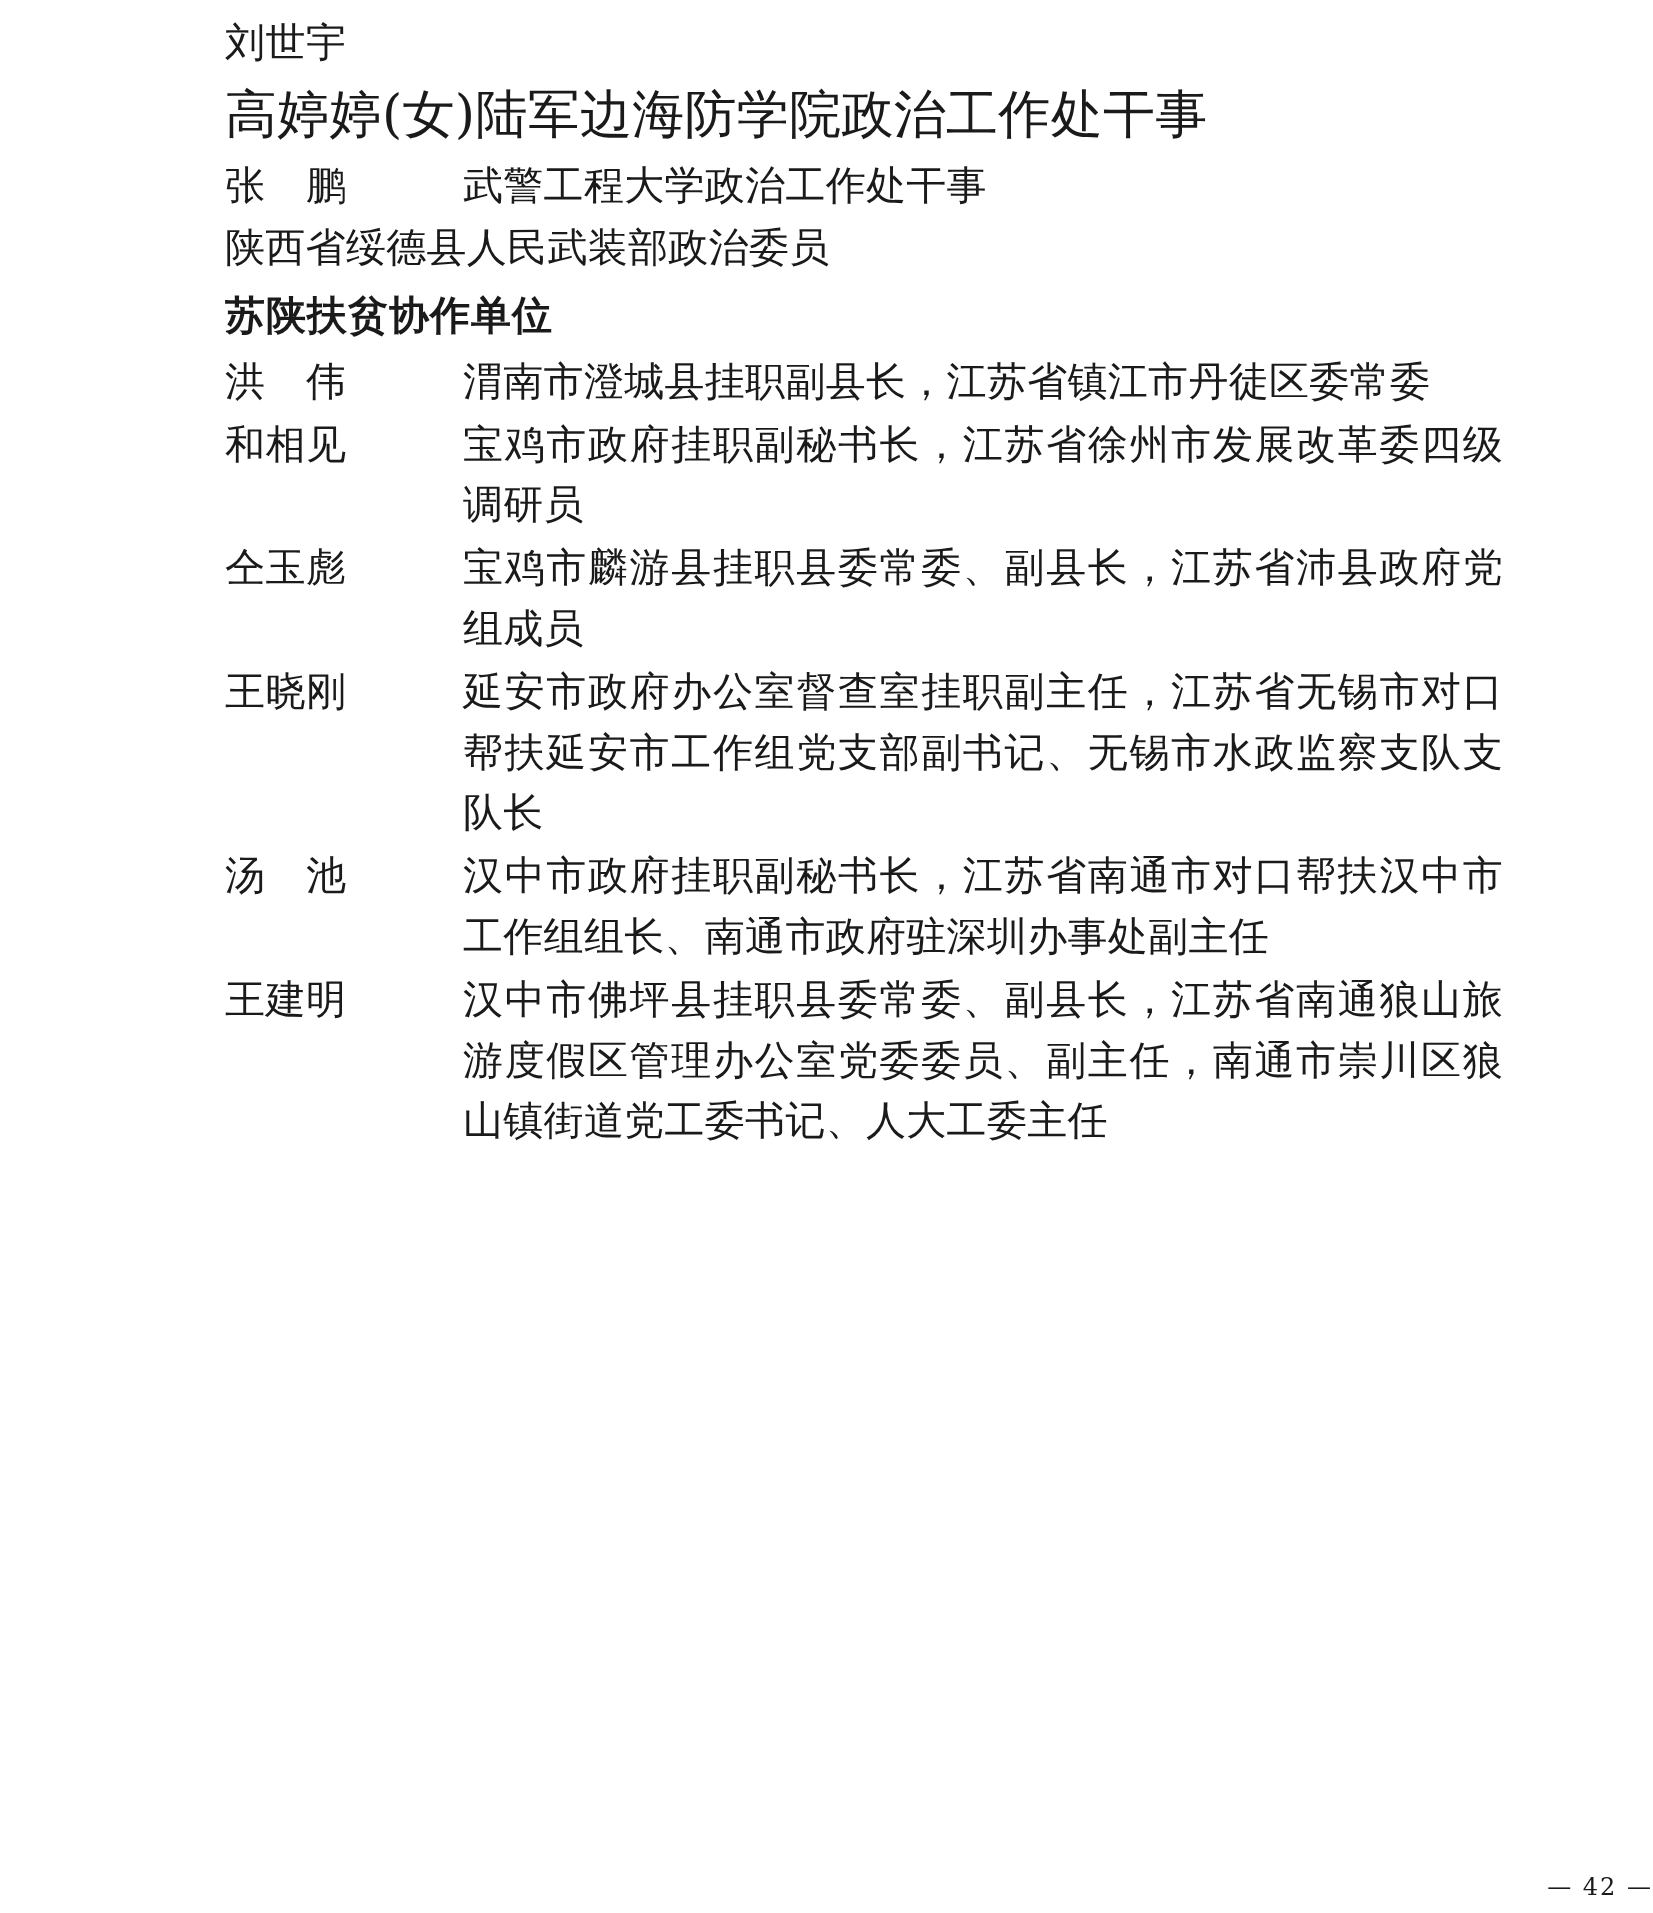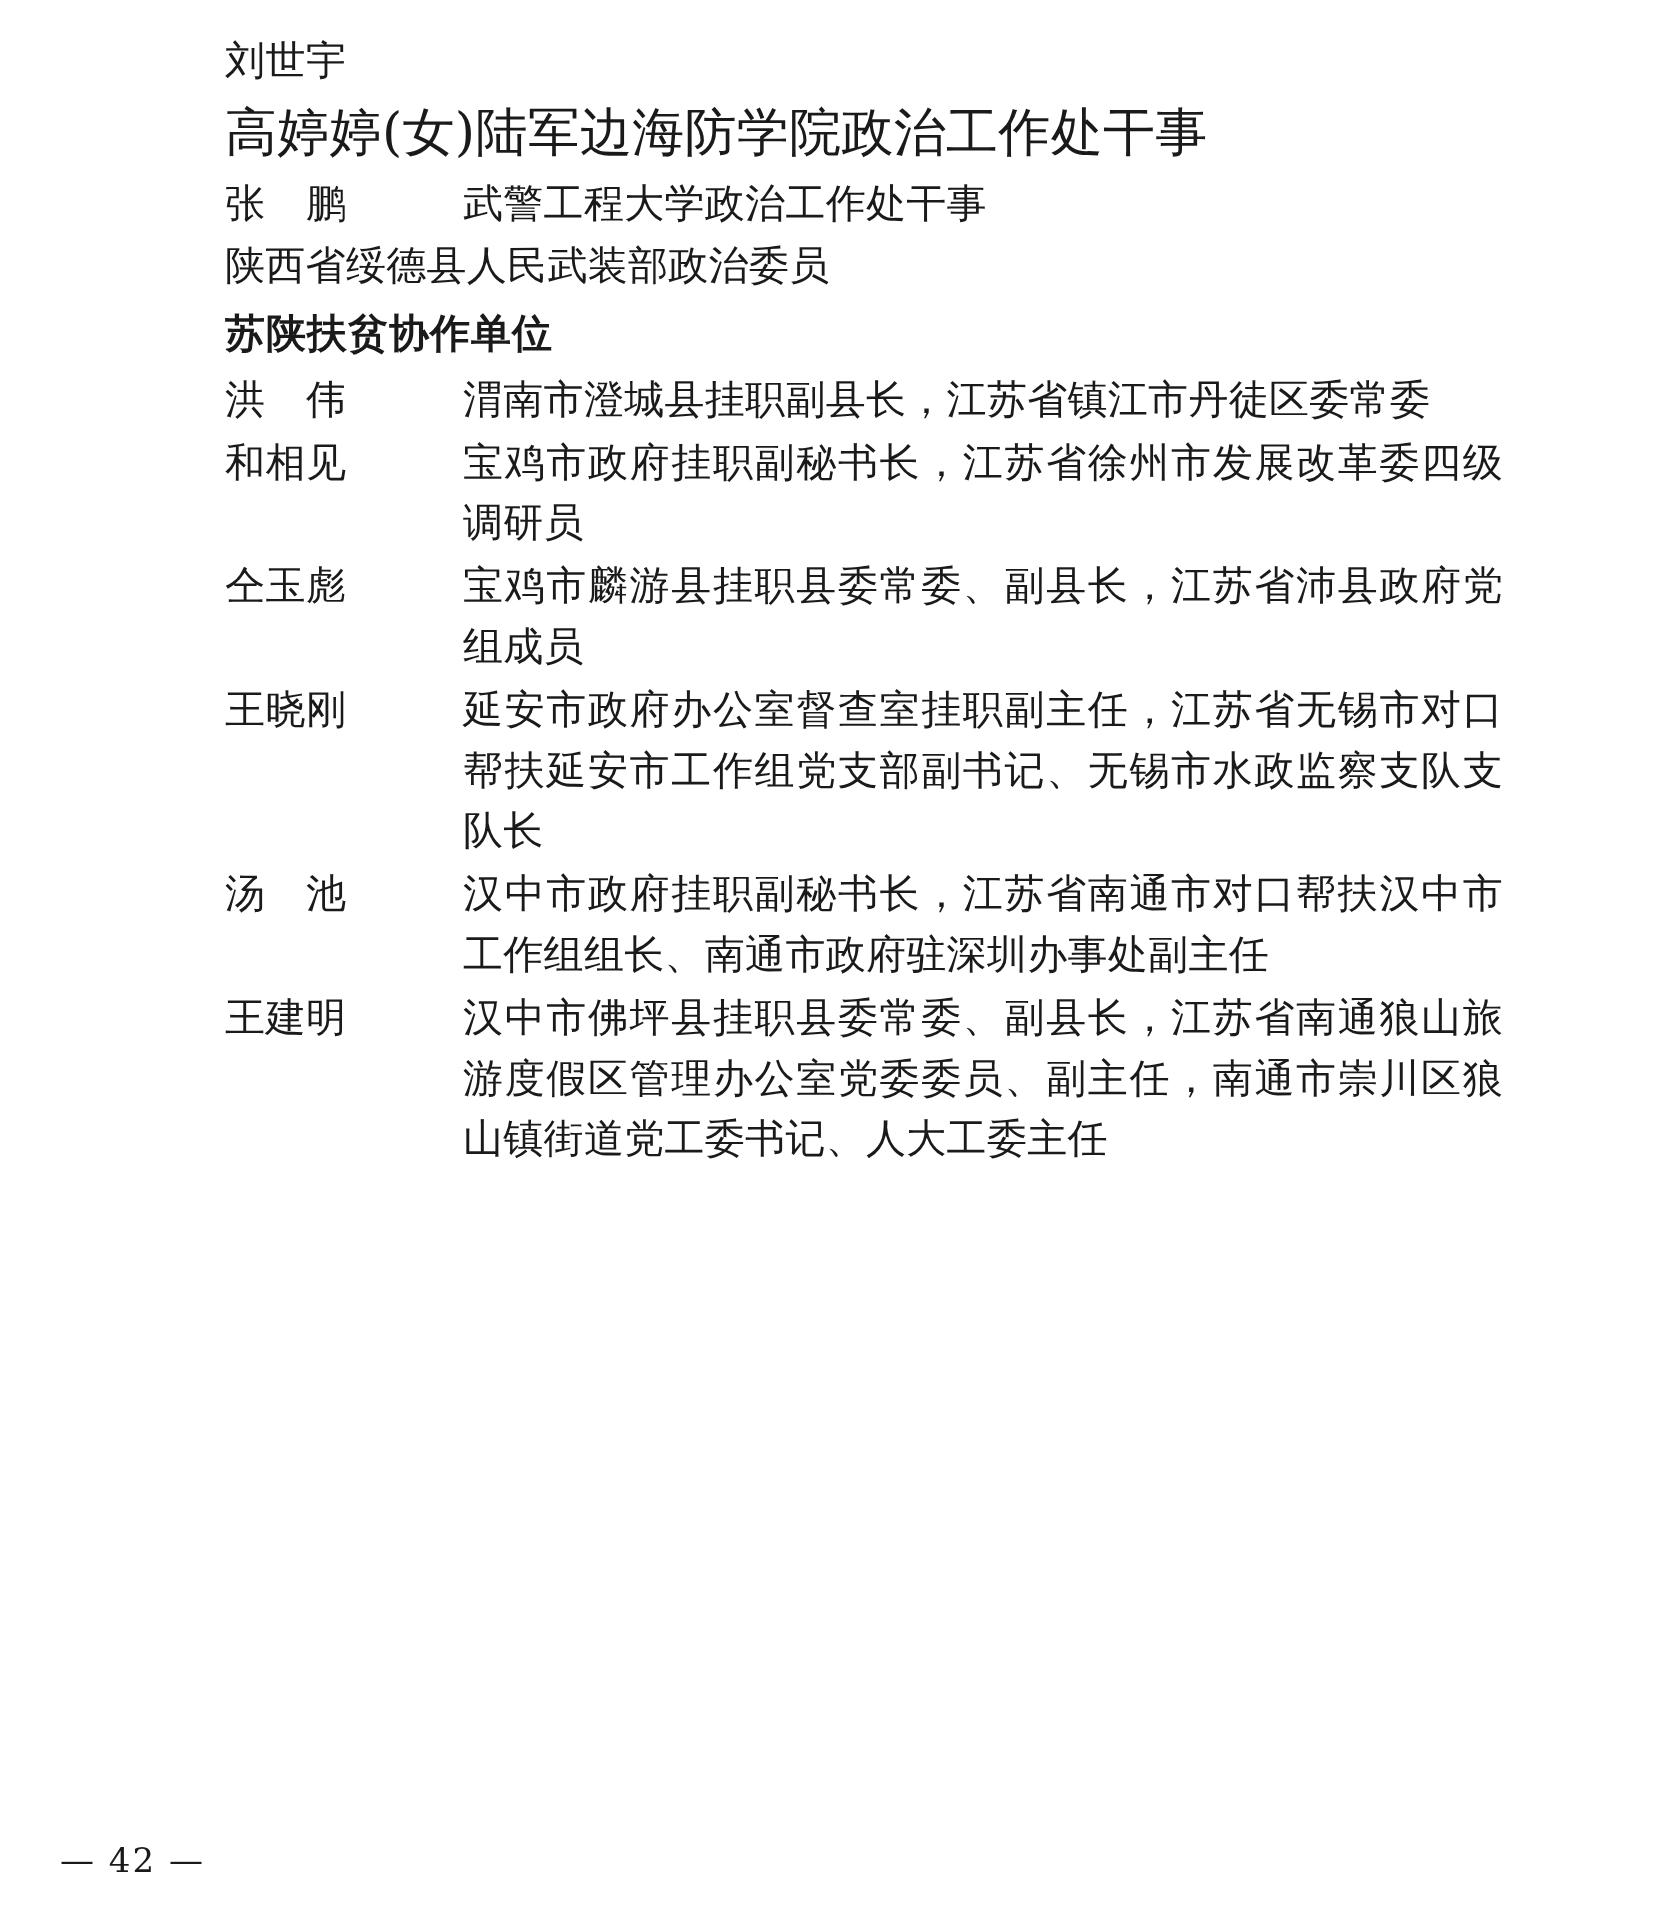--- a/index.html
+++ b/index.html
@@ -8,21 +8,21 @@
     background: #ffffff;
   }
   .page {
     position: relative;
     width: 1653px;
     height: 1913px;
     background: #ffffff;
     font-family: "DejaVu Serif", "Liberation Serif", serif;
     color: #1a1a1a;
     box-sizing: border-box;
-    padding: 30px 150px 0 225px;
+    padding: 12px 150px 0 225px;
   }
   .entry {
     display: flex;
     align-items: flex-start;
     margin: 0 0 2px 0;
   }
   .entry .name {
     flex: 0 0 238px;
     font-size: 40px;
     line-height: 1.52;
@@ -53,23 +53,23 @@
     font-size: 40px;
     line-height: 1.6;
     font-weight: bold;
     letter-spacing: 1px;
     margin: 6px 0 4px 0;
   }
   .page-number {
     position: absolute;
     left: 0;
     right: 0;
-    bottom: 33px;
-    text-align: left;
-    font-size: 34px;
+    bottom: 12px;
+    text-align: right;
+    font-size: 24px;
     font-family: "DejaVu Serif", "Liberation Serif", serif;
     letter-spacing: 2px;
     padding-left: 60px;
   }
 </style>
 </head>
 <body>
 
 <div class="page">
 

